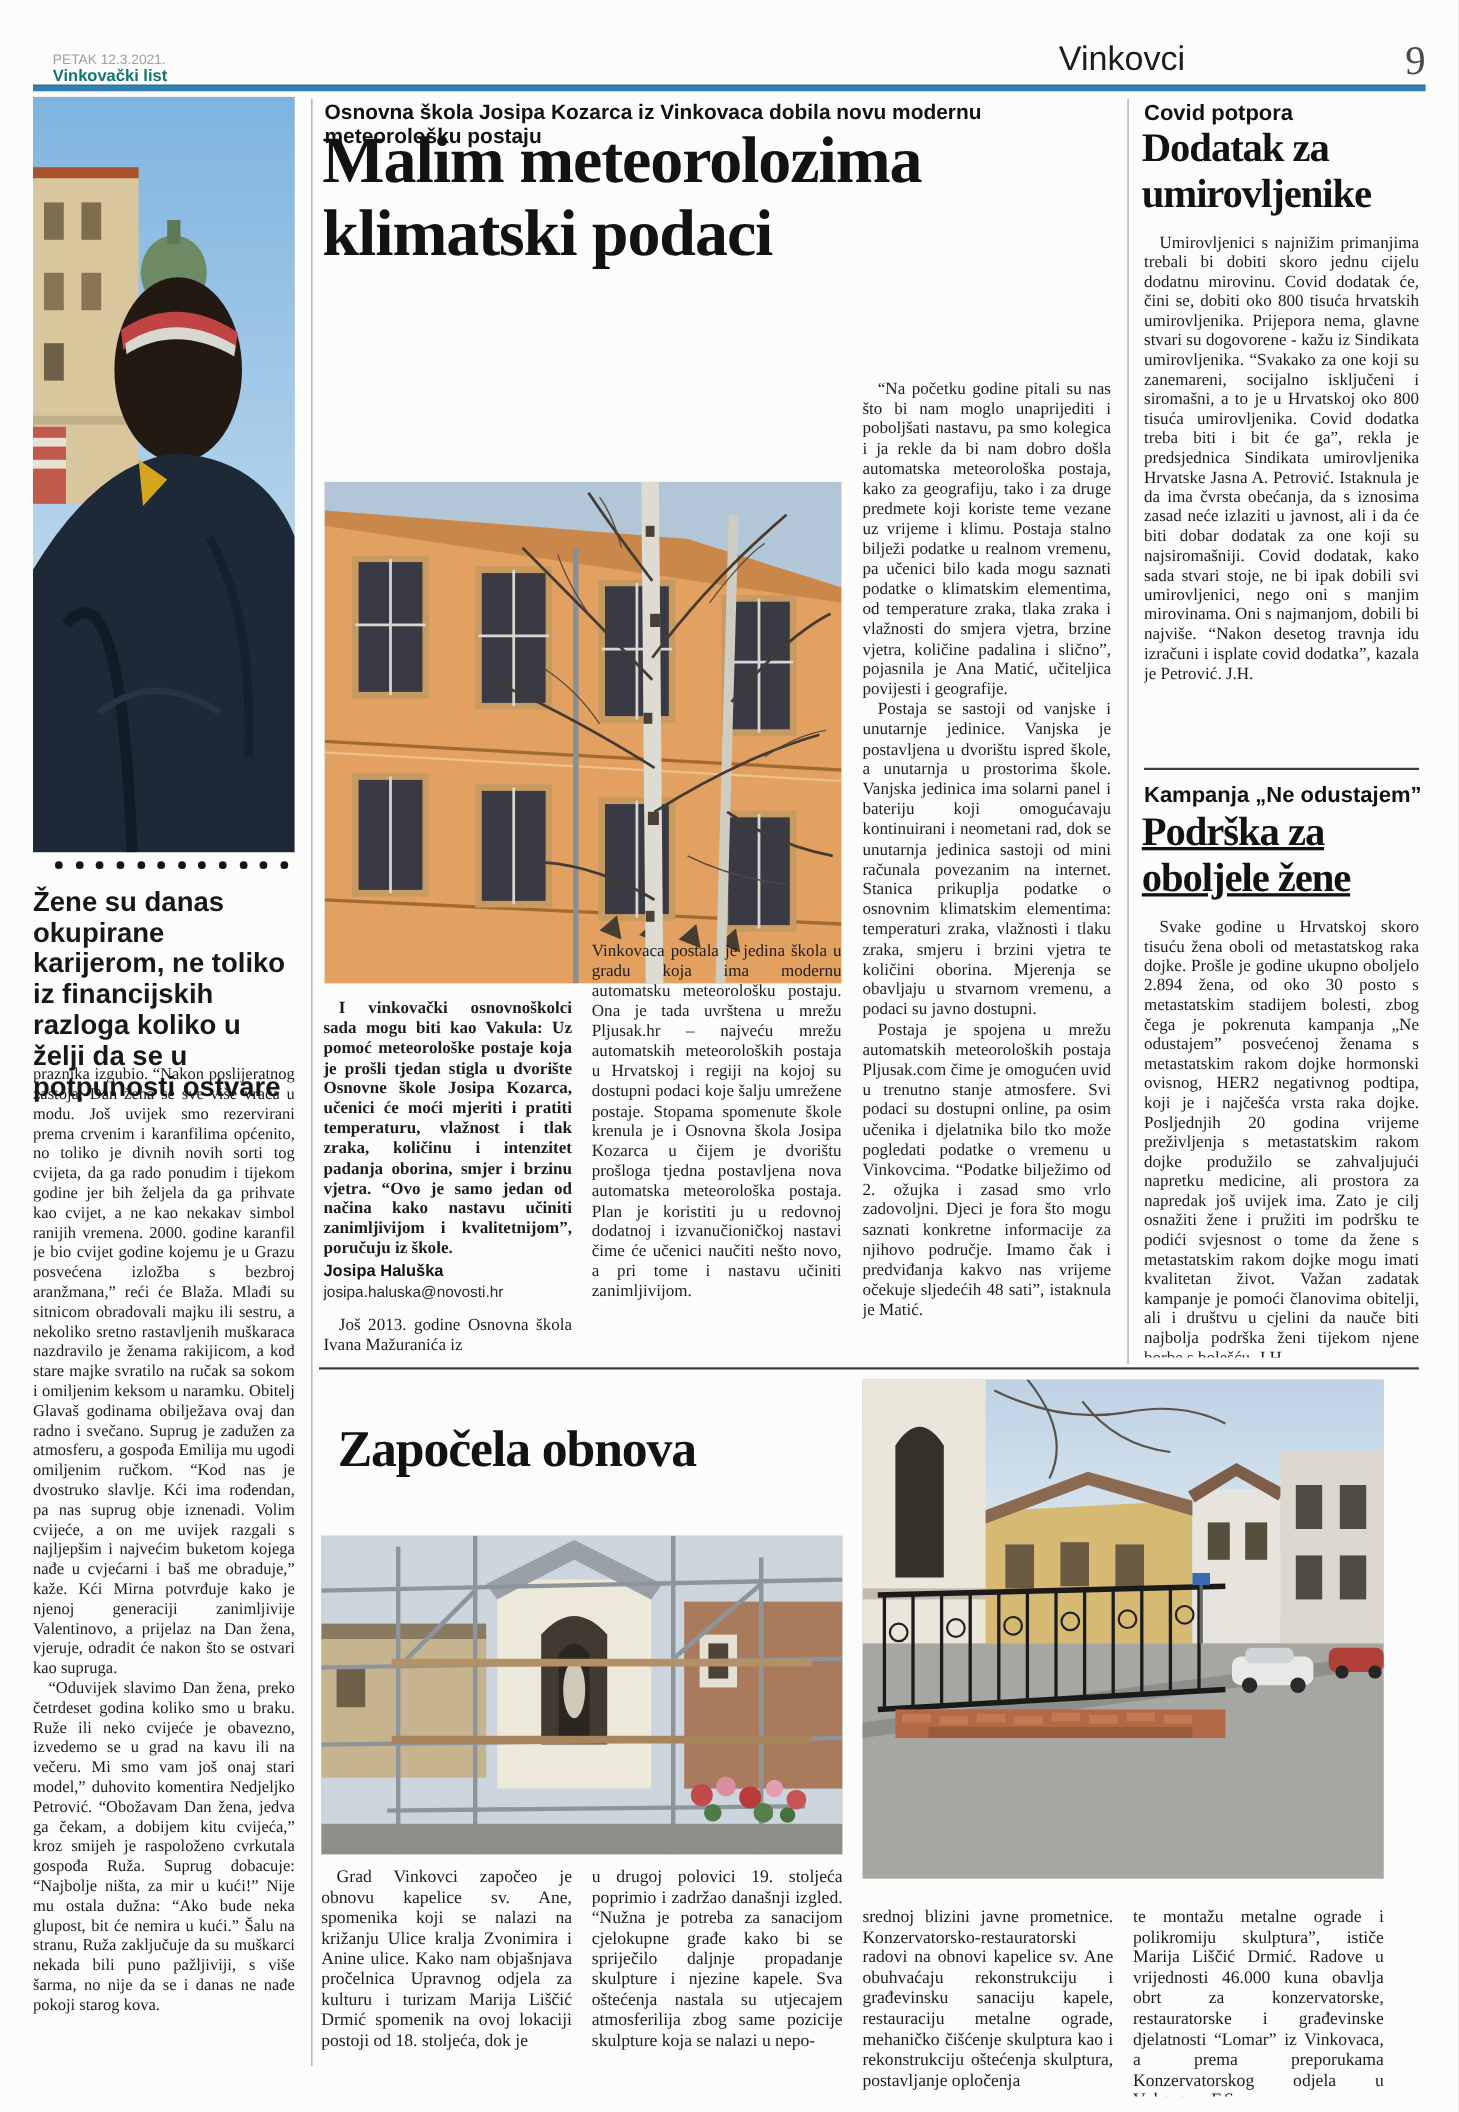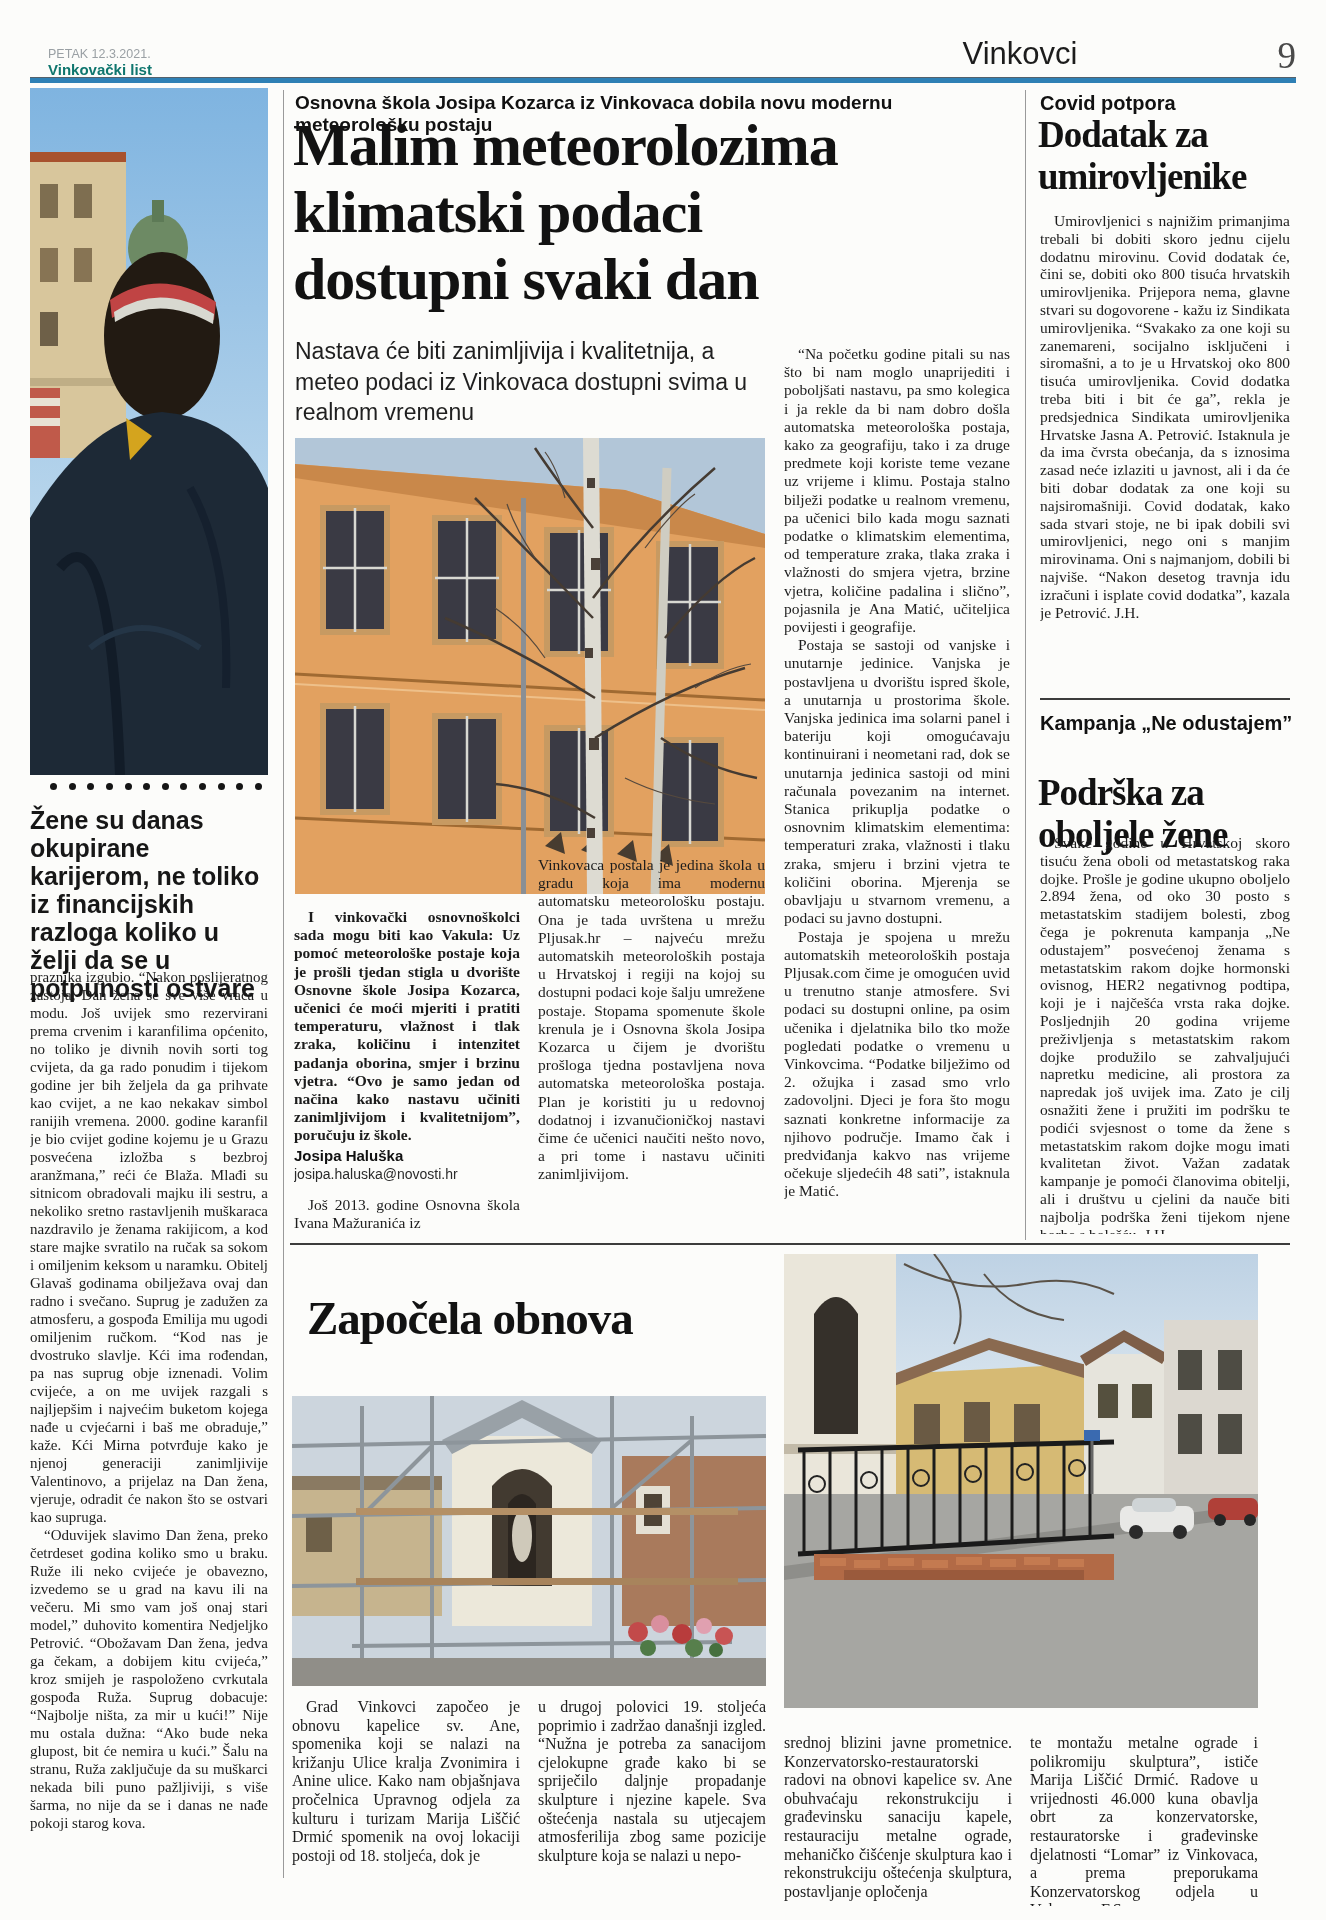--- a/index.html
+++ b/index.html
@@ -95,24 +95,22 @@
   <div class="abs clip" style="left:30px;top:968px;width:238px;height:912px;">
     <p class="body just" style="font-size:15px;line-height:18px;">praznika izgubio. “Nakon poslijeratnog zastoja, Dan žena se sve više vraća u modu. Još uvijek smo rezervirani prema crvenim i karanfilima općenito, no toliko je divnih novih sorti tog cvijeta, da ga rado ponudim i tijekom godine jer bih željela da ga prihvate kao cvijet, a ne kao nekakav simbol ranijih vremena. 2000. godine karanfil je bio cvijet godine kojemu je u Grazu posvećena izložba s bezbroj aranžmana,” reći će Blaža. Mlađi su sitnicom obradovali majku ili sestru, a nekoliko sretno rastavljenih muškaraca nazdravilo je ženama rakijicom, a kod stare majke svratilo na ručak sa sokom i omiljenim keksom u naramku. Obitelj Glavaš godinama obilježava ovaj dan radno i svečano. Suprug je zadužen za atmosferu, a gospođa Emilija mu ugodi omiljenim ručkom. “Kod nas je dvostruko slavlje. Kći ima rođendan, pa nas suprug obje iznenadi. Volim cvijeće, a on me uvijek razgali s najljepšim i najvećim buketom kojega nađe u cvjećarni i baš me obraduje,” kaže. Kći Mirna potvrđuje kako je njenoj generaciji zanimljivije Valentinovo, a prijelaz na Dan žena, vjeruje, odradit će nakon što se ostvari kao supruga.</p>
     <p class="body just ind" style="font-size:15px;line-height:18px;">“Oduvijek slavimo Dan žena, preko četrdeset godina koliko smo u braku. Ruže ili neko cvijeće je obavezno, izvedemo se u grad na kavu ili na večeru. Mi smo vam još onaj stari model,” duhovito komentira Nedjeljko Petrović. “Obožavam Dan žena, jedva ga čekam, a dobijem kitu cvijeća,” kroz smijeh je raspoloženo cvrkutala gospođa Ruža. Suprug dobacuje: “Najbolje ništa, za mir u kući!” Nije mu ostala dužna: “Ako bude neka glupost, bit će nemira u kući.” Šalu na stranu, Ruža zaključuje da su muškarci nekada bili puno pažljiviji, s više šarma, no nije da se i danas ne nađe pokoji starog kova.</p>
   </div>
 
   <div class="abs kicker" style="left:295px;top:92px;width:716px;font-size:19px;">Osnovna škola Josipa Kozarca iz Vinkovaca dobila novu modernu meteorološku postaju</div>
 
   <div class="abs headline serif" style="left:293px;top:112px;width:720px;font-size:60px;line-height:67px;">
     <div>Malim meteorolozima</div>
     <div>klimatski podaci</div>
-    <div>dostupni svaki dan</div>
-  </div>
-
-  <div class="abs sans" style="left:295px;top:336px;width:472px;font-size:23px;line-height:30.5px;color:#1f1f1f;">Nastava će biti zanimljivija i kvalitetnija, a meteo podaci iz Vinkovaca dostupni svima u realnom vremenu</div>
+  </div>
+
 
   <div class="abs photo" style="left:295px;top:438px;width:470px;height:456px;">
     <svg width="470" height="456" viewBox="0 0 470 456">
       <rect width="470" height="456" fill="#b2c6d8"></rect>
       <g>
         <polygon points="0,26 330,52 470,96 470,456 0,456" fill="#e2a160"></polygon>
         <polygon points="0,26 330,52 470,96 470,110 0,40" fill="#c9884a"></polygon>
         <line x1="0" y1="236" x2="470" y2="262" stroke="#a06a32" stroke-width="3"></line>
         <line x1="0" y1="246" x2="470" y2="272" stroke="#eec08a" stroke-width="2"></line>
         <line x1="0" y1="380" x2="470" y2="402" stroke="#a06a32" stroke-width="3"></line>
@@ -204,21 +202,21 @@
     <div>Dodatak za</div>
     <div>umirovljenike</div>
   </div>
   <div class="abs clip" style="left:1040px;top:212px;width:250px;height:474px;">
     <p class="body just ind" style="line-height:17.8px;">Umirovljenici s najnižim primanjima trebali bi dobiti skoro jednu cijelu dodatnu mirovinu. Covid dodatak će, čini se, dobiti oko 800 tisuća hrvatskih umirovljenika. Prijepora nema, glavne stvari su dogovorene - kažu iz Sindikata umirovljenika. “Svakako za one koji su zanemareni, socijalno isključeni i siromašni, a to je u Hrvatskoj oko 800 tisuća umirovljenika. Covid dodatka treba biti i bit će ga”, rekla je predsjednica Sindikata umirovljenika Hrvatske Jasna A. Petrović. Istaknula je da ima čvrsta obećanja, da s iznosima zasad neće izlaziti u javnost, ali i da će biti dobar dodatak za one koji su najsiromašniji. Covid dodatak, kako sada stvari stoje, ne bi ipak dobili svi umirovljenici, nego oni s manjim mirovinama. Oni s najmanjom, dobili bi najviše. “Nakon desetog travnja idu izračuni i isplate covid dodatka”, kazala je Petrović. J.H.</p>
   </div>
 
   <div class="abs hrule" style="left:1040px;top:698px;width:250px;height:1.5px;"></div>
 
   <div class="abs kicker" style="left:1040px;top:712px;width:254px;font-size:20px;">Kampanja „Ne odustajem”</div>
-  <div class="abs headline serif" style="left:1038px;top:772px;width:254px;font-size:37px;line-height:42px;">
+  <div class="abs headline serif" style="left:1038px;top:736px;width:254px;font-size:37px;line-height:42px;text-decoration:underline;">
     <div>Podrška za</div>
     <div>oboljele žene</div>
   </div>
   <div class="abs clip" style="left:1040px;top:834px;width:250px;height:400px;">
     <p class="body just ind" style="line-height:17.8px;">Svake godine u Hrvatskoj skoro tisuću žena oboli od metastatskog raka dojke. Prošle je godine ukupno oboljelo 2.894 žena, od oko 30 posto s metastatskim stadijem bolesti, zbog čega je pokrenuta kampanja „Ne odustajem” posvećenoj ženama s metastatskim rakom dojke hormonski ovisnog, HER2 negativnog podtipa, koji je i najčešća vrsta raka dojke. Posljednjih 20 godina vrijeme preživljenja s metastatskim rakom dojke produžilo se zahvaljujući napretku medicine, ali prostora za napredak još uvijek ima. Zato je cilj osnažiti žene i pružiti im podršku te podići svjesnost o tome da žene s metastatskim rakom dojke mogu imati kvalitetan život. Važan zadatak kampanje je pomoći članovima obitelji, ali i društvu u cjelini da nauče biti najbolja podrška ženi tijekom njene borbe s bolešću. J.H.</p>
   </div>
 
   <div class="abs hrule" style="left:290px;top:1243px;width:1000px;height:1.5px;"></div>
 
   <div class="abs headline serif" style="left:307px;top:1278px;width:500px;font-size:47px;line-height:53px;margin-top:14px;">

